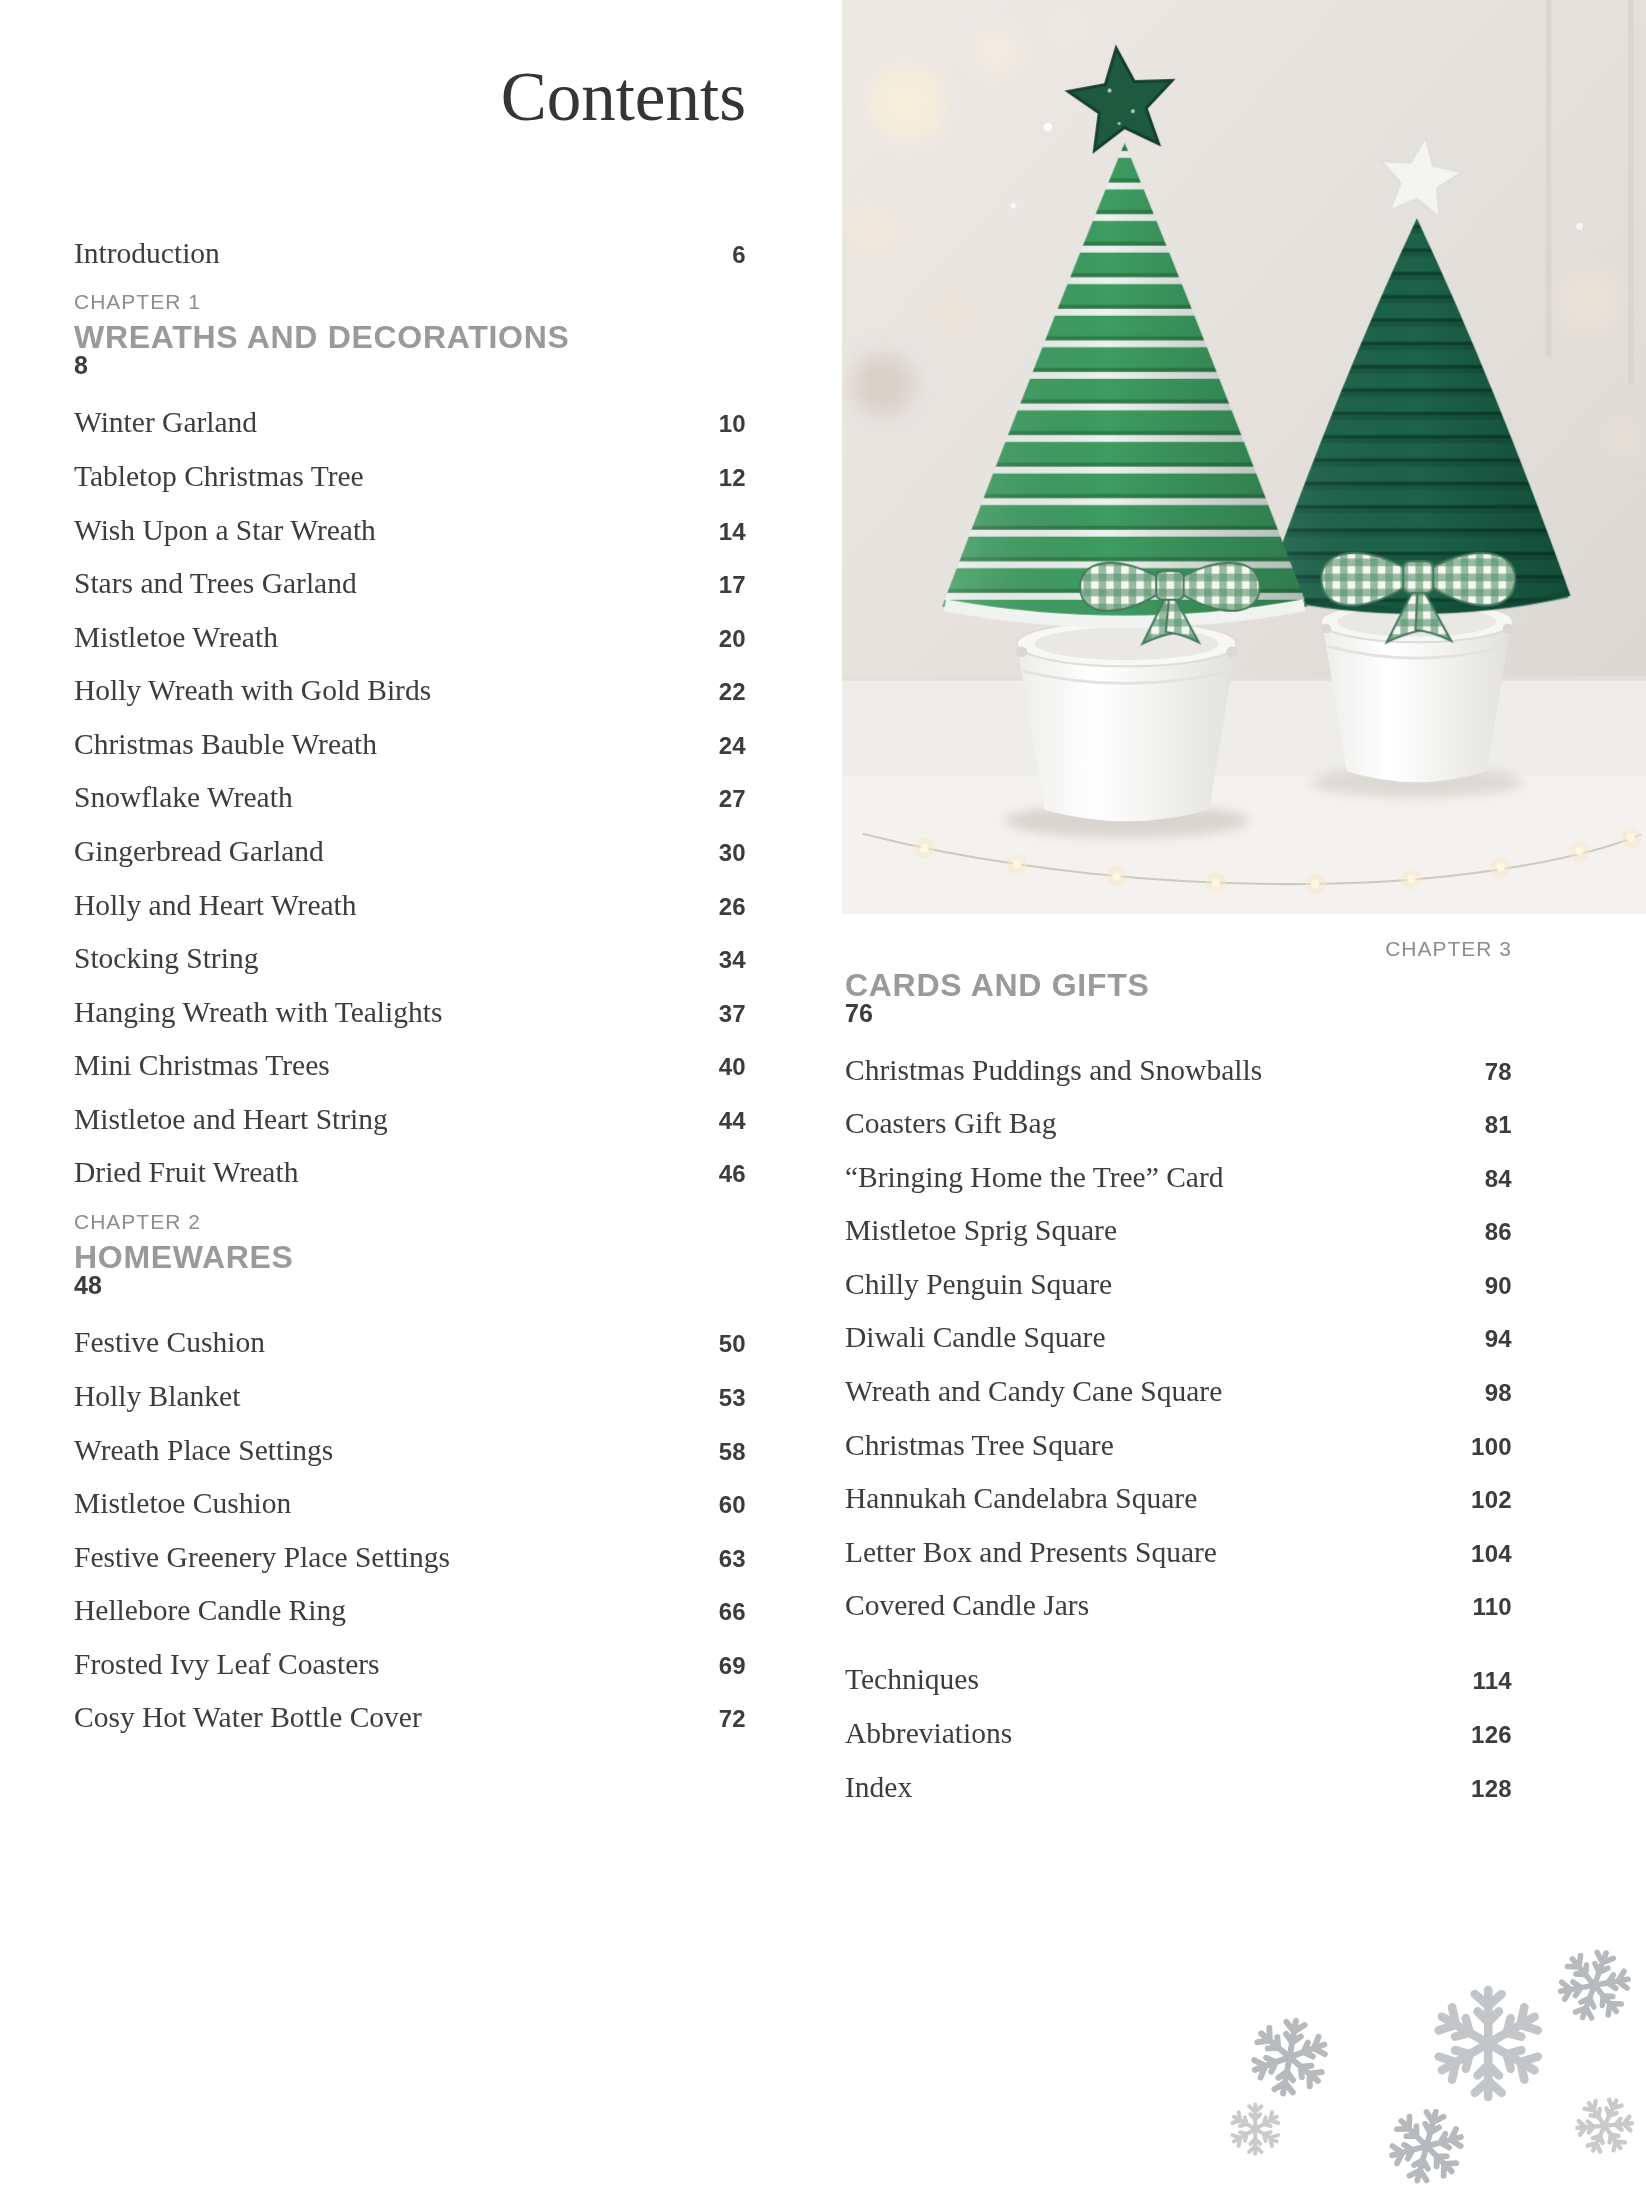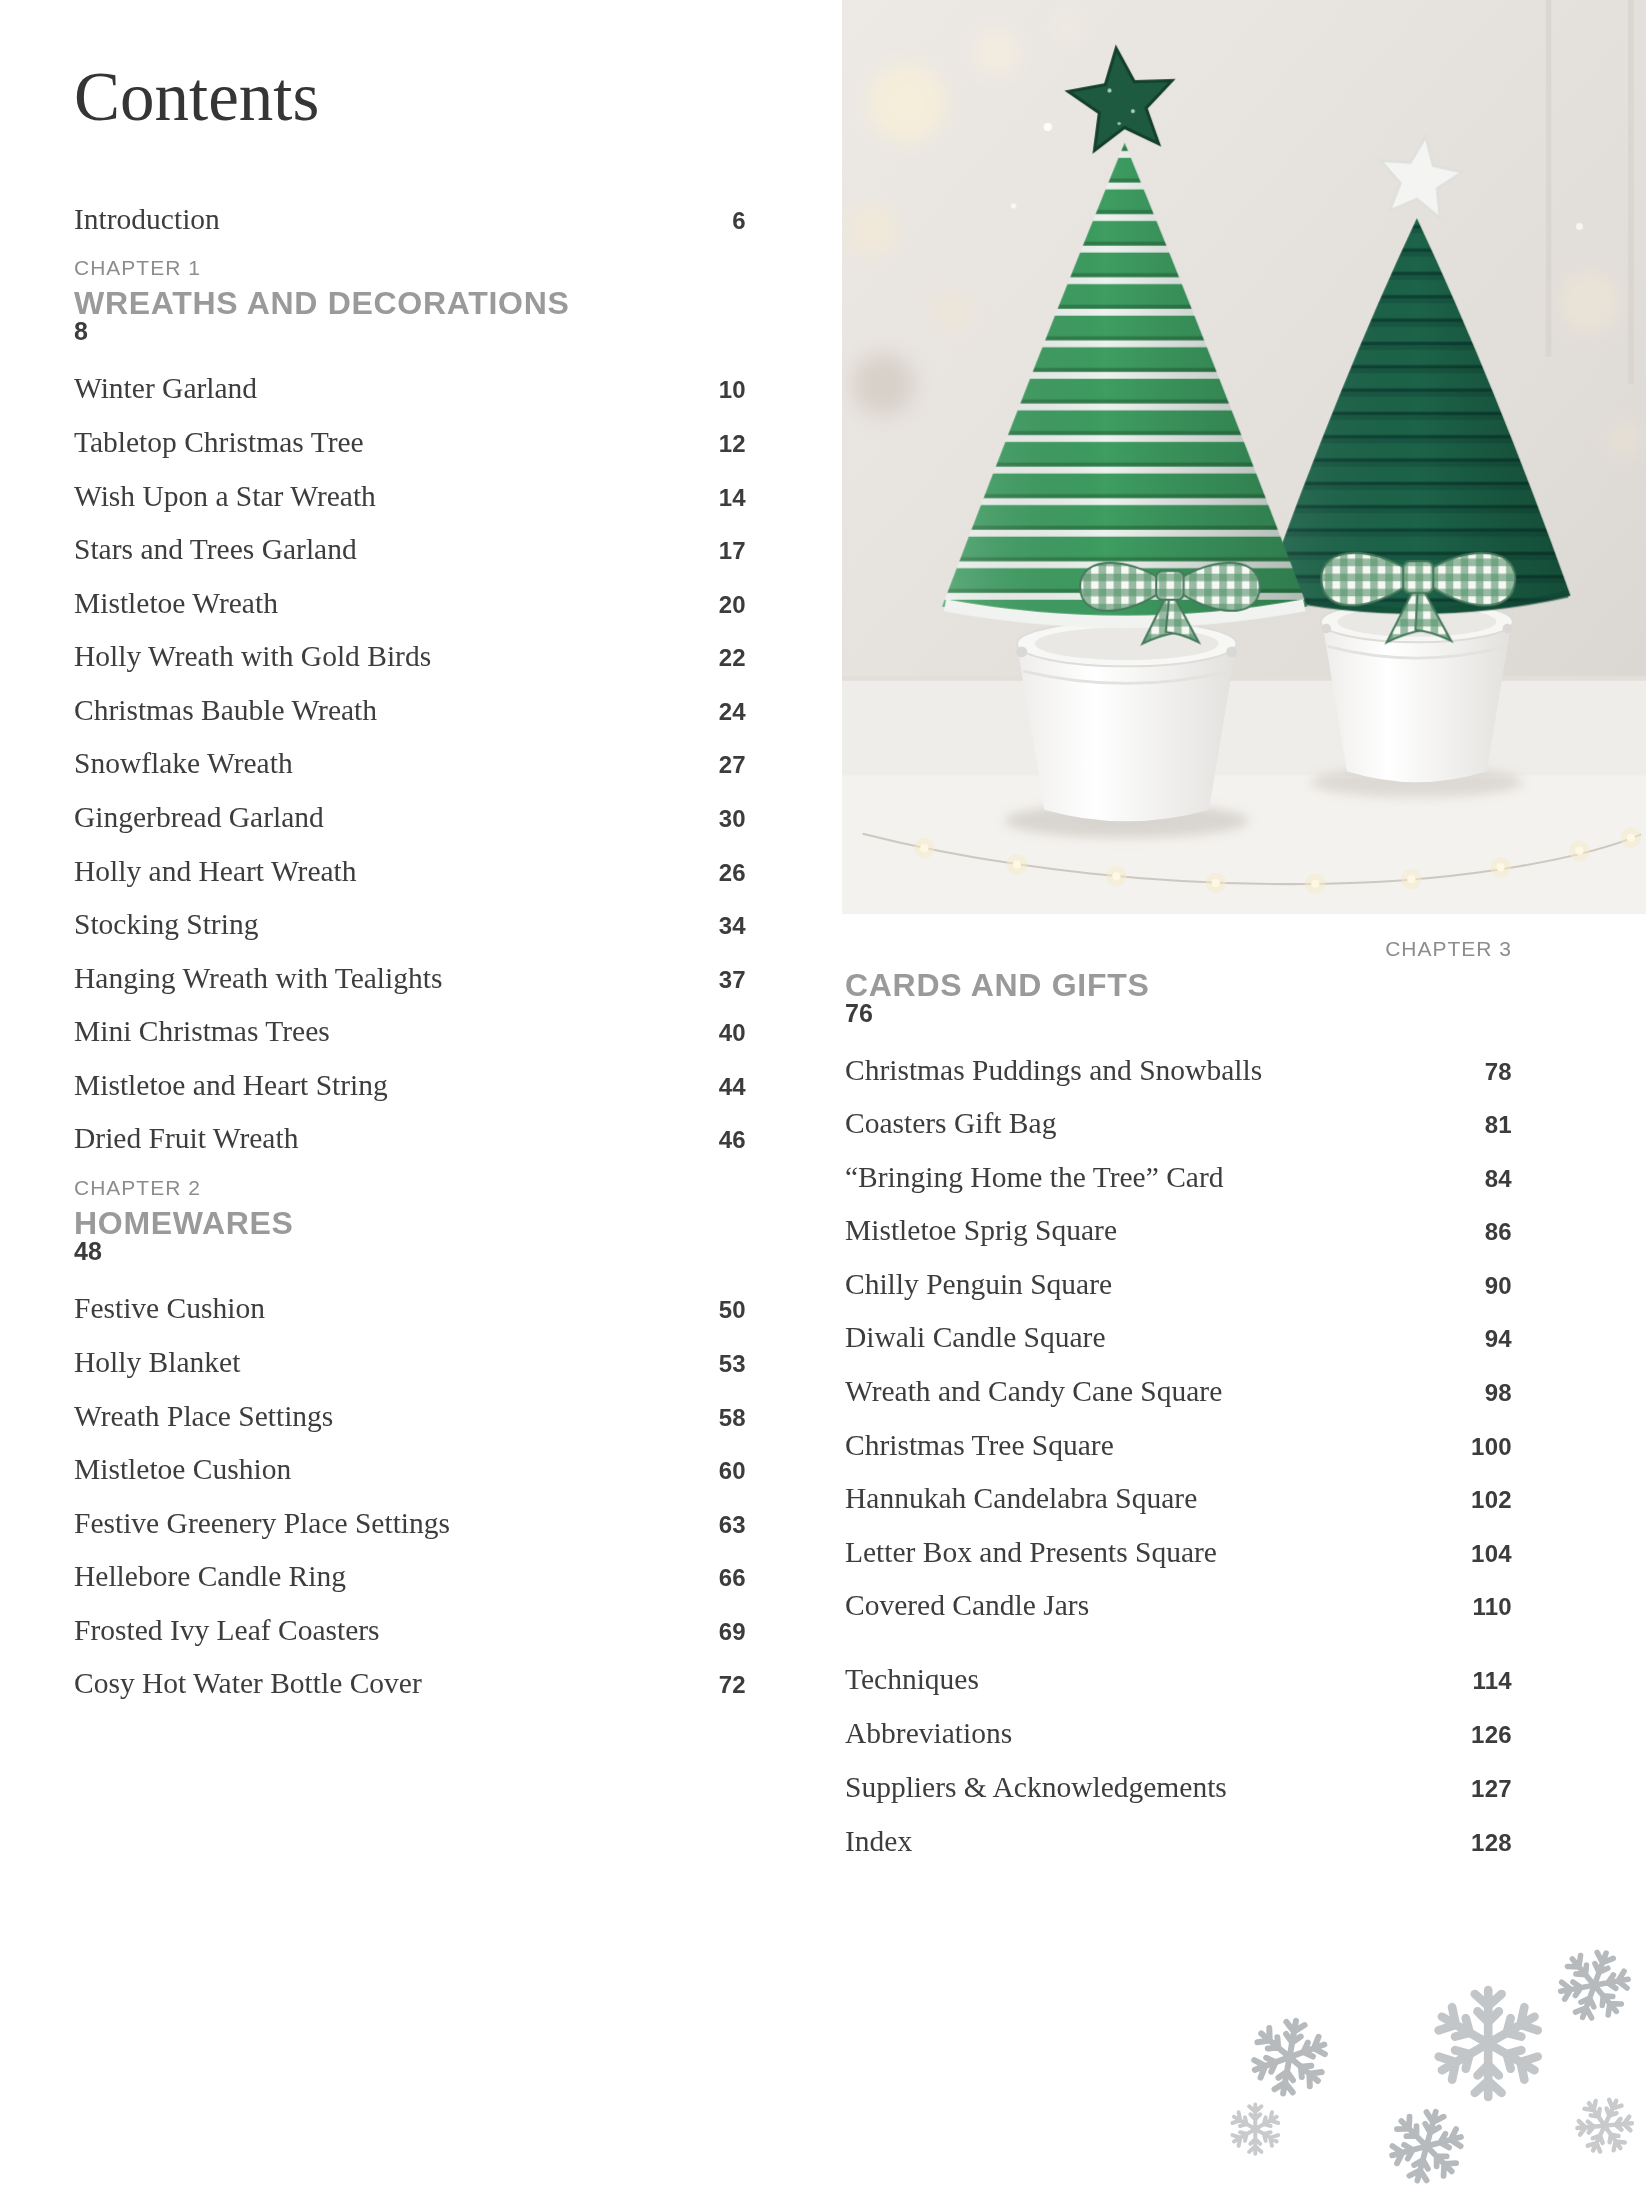--- a/index.html
+++ b/index.html
@@ -4,21 +4,21 @@
 <style>
   * { margin:0; padding:0; box-sizing:border-box; }
   html,body { background:#ffffff; }
   .page {
     position:relative; width:1646px; height:2205px; background:#fff;
     overflow:hidden; font-family:"Liberation Serif", serif;
   }
   .col-left  { position:absolute; left:74px;  top:60px;   width:672px; }
   .col-right { position:absolute; left:845px; top:938px; width:667px;text-align:right; }
 
-  .page-title { font:400 69px/1.1 "Liberation Serif", serif; color:#353535; margin-bottom:68px; }
+  .page-title { font:400 69px/1.1 "Liberation Serif", serif; color:#353535; margin-bottom:102px;text-align:right; }
 
   .row { display:flex; justify-content:space-between; align-items:baseline; }
   .entry-label { font:400 29.5px/1.05 "Liberation Serif", serif; color:#3d3d3d; padding-right:20.6px; }
   .entry-num   { font:700 24px/1 "Liberation Sans", sans-serif; color:#3c3c3c; letter-spacing:0.3px; flex:0 0 auto; }
 
   .intro-row { margin-bottom:4.1px; }
 
   .kicker { font:400 21px/1 "Liberation Sans", sans-serif; color:#8d8d8d; letter-spacing:1px; margin-top:22px; margin-bottom:9.6px; }
   .col-right .kicker.first { margin-top:0; }
   .chap-row { margin-bottom:29px;flex-direction:column; }
@@ -390,24 +390,20 @@
     <div class="list end-matter">
         <div class="row">
         <span class="entry-label">Techniques</span>
         <span class="entry-num">114</span>
       </div>
         <div class="row">
         <span class="entry-label">Abbreviations</span>
         <span class="entry-num">126</span>
       </div>
         <div class="row">
-        <span class="entry-label">Suppliers &amp; Acknowledgements</span>
-        <span class="entry-num">127</span>
-      </div>
-        <div class="row">
         <span class="entry-label">Index</span>
         <span class="entry-num">128</span>
       </div>
       </div>
   </div>
 
   <div class="snowflakes">
     <svg viewBox="0 0 720 400" aria-hidden="true">
       <defs>
         <g id="flake" stroke-linecap="round" fill="none">

